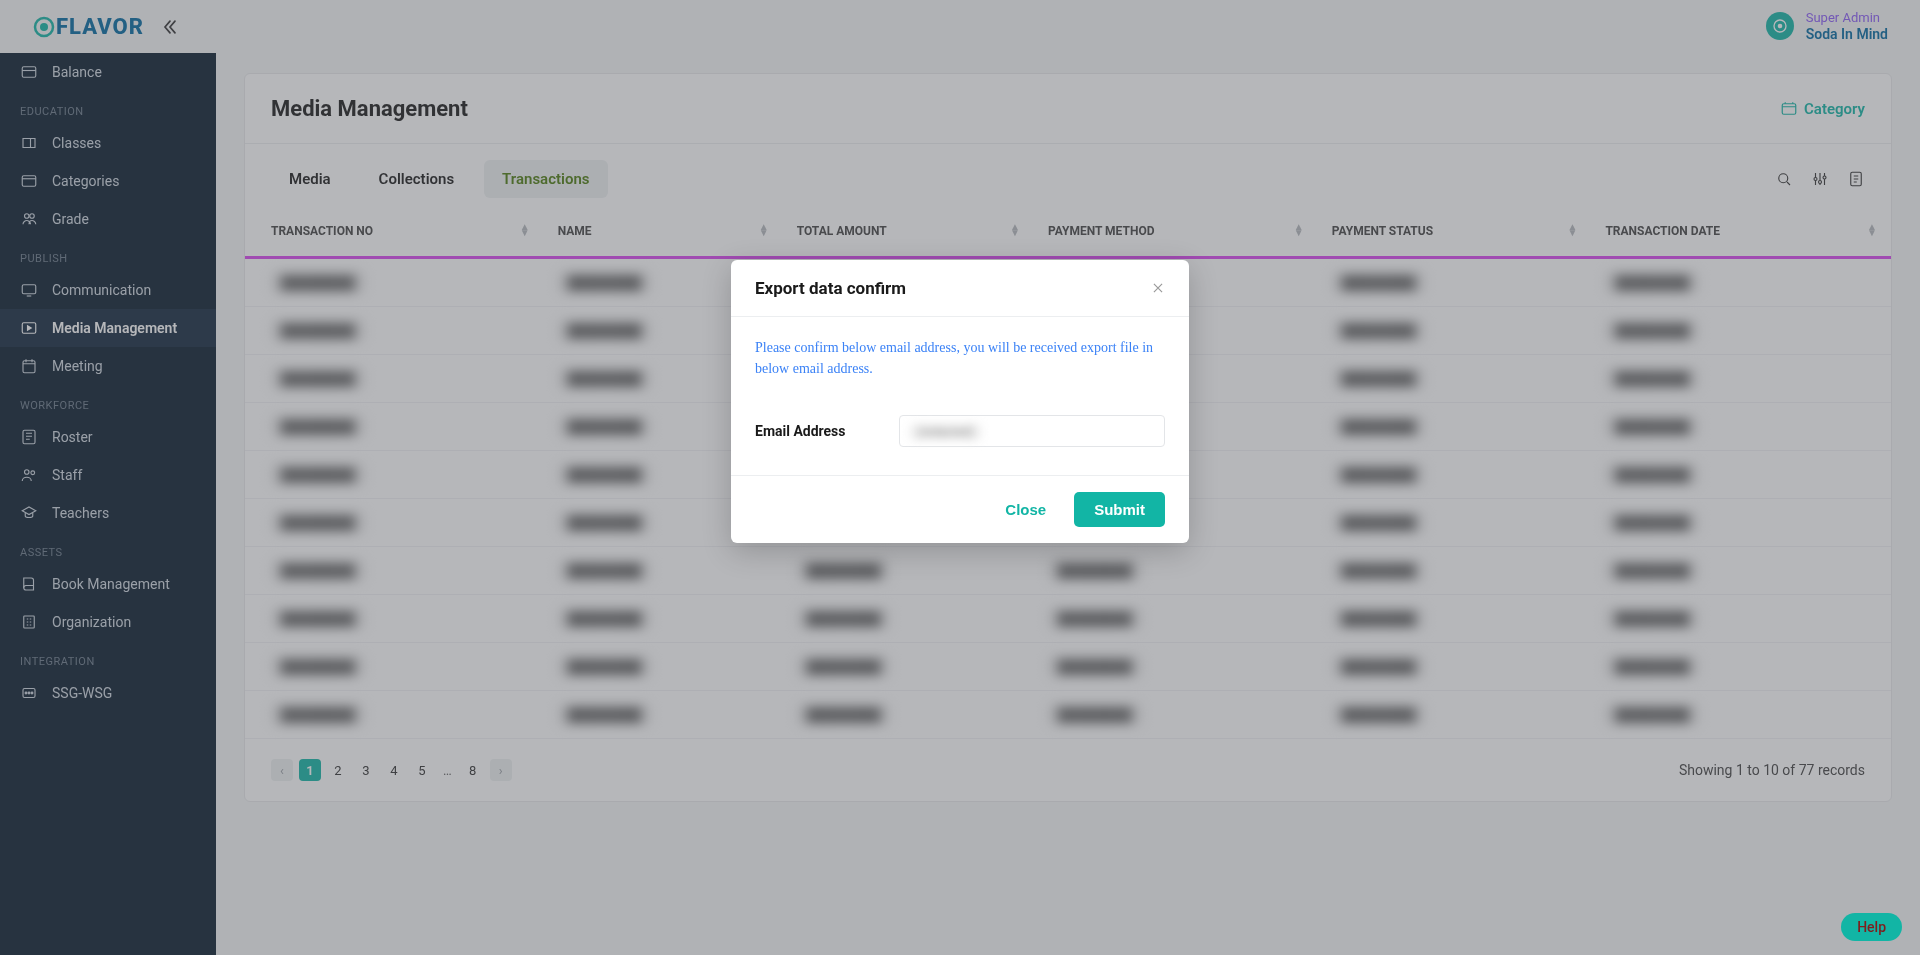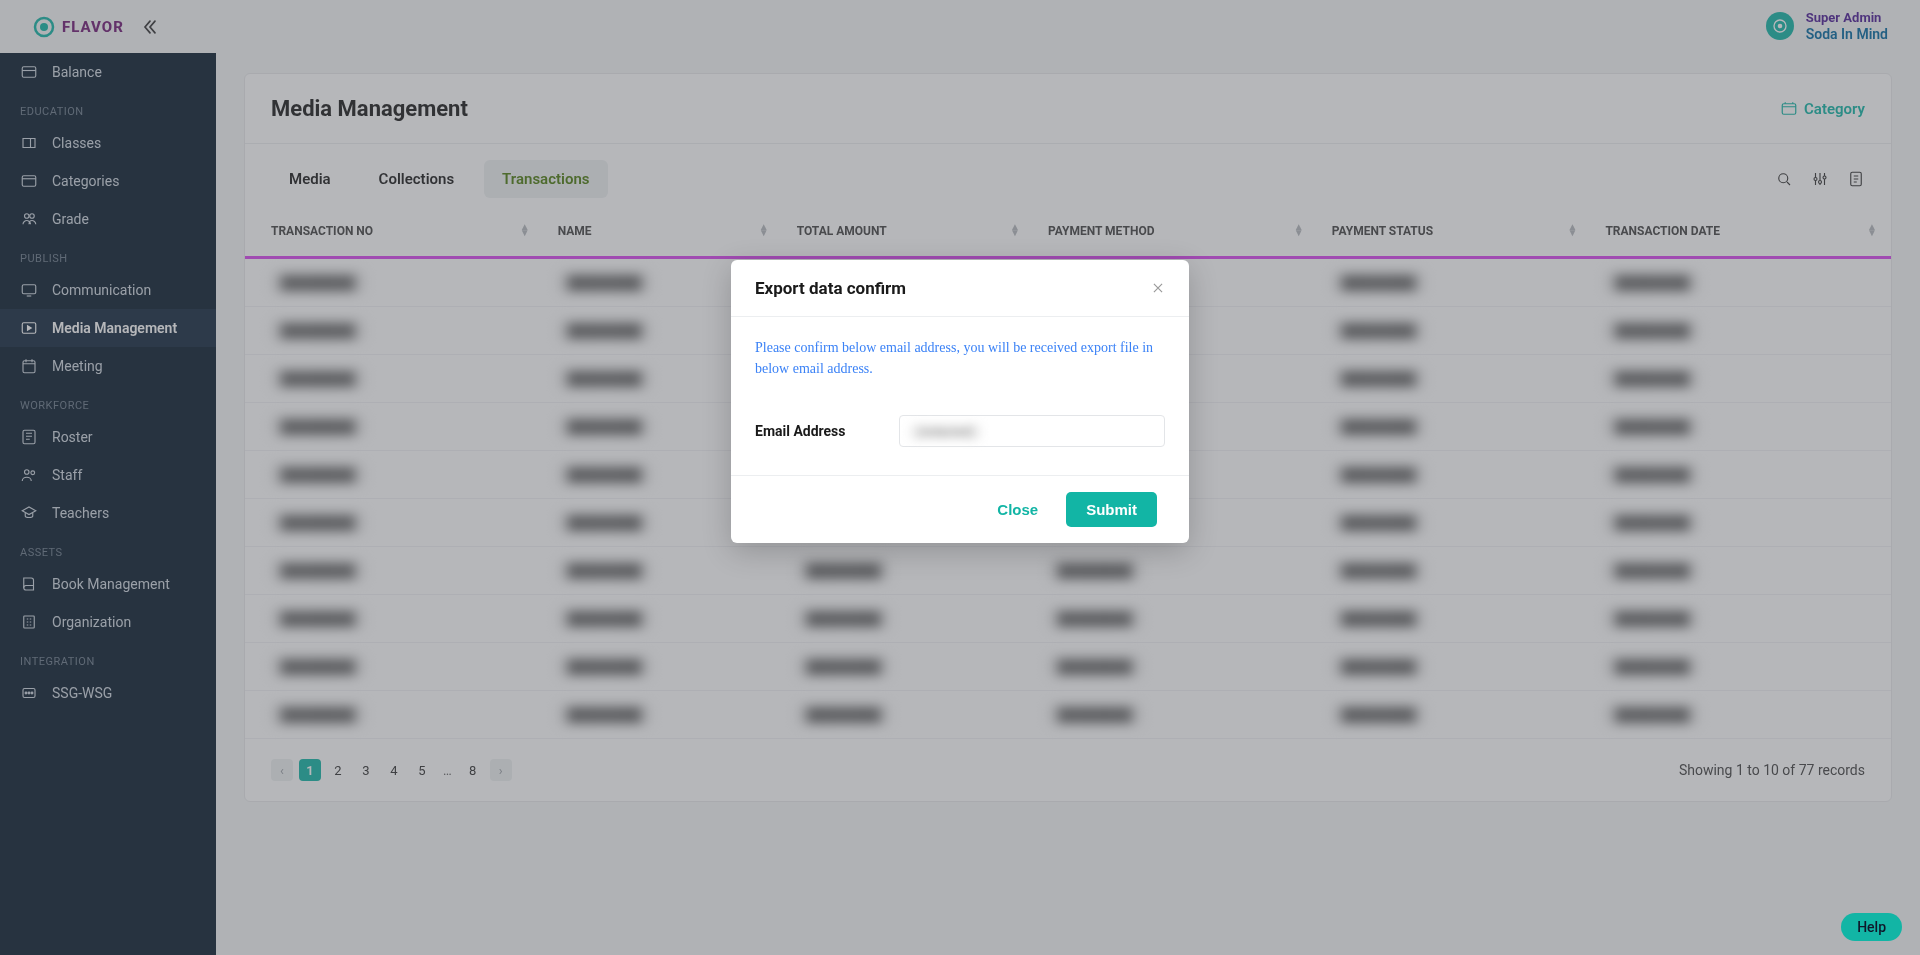--- a/index.html
+++ b/index.html
@@ -1,27 +1,27 @@
 <!DOCTYPE html>
 <html><head>
 <meta charset="utf-8">
 <style>
 * { margin: 0; padding: 0; box-sizing: border-box; }
 body { font-family: -apple-system, BlinkMacSystemFont, "Segoe UI", Roboto, sans-serif; background: #f5f6f7; width: 1920px; height: 955px; overflow: hidden; position: relative; }
 
 
 .topbar { height: 53px; background: #f5f6f7; display: flex; align-items: center; padding: 0 32px 0 32px; justify-content: space-between; }
 .topbar-left { display: flex; align-items: center; gap: 16px; }
-.logo { display: flex; align-items: center; gap: 6px; font-weight: 800; color: #701a75; font-size: 15px; letter-spacing: 1px; }
+.logo { display: flex; align-items: center; font-weight: 800; color: #0369a1; font-size: 22px; letter-spacing: 1px; }
 .logo-mark { width: 24px; height: 24px; }
 .collapse-btn { width: 20px; height: 20px; color: #333; cursor: pointer; }
 .topbar-right { display: flex; align-items: center; gap: 12px; }
 .avatar { width: 28px; height: 28px; border-radius: 50%; background: #12b5a5; display: flex; align-items: center; justify-content: center; }
 .user-info { display: flex; flex-direction: column; line-height: 1.2; }
-.user-role { color: #4c1d95; font-size: 13px; font-weight: 700; }
+.user-role { color: #8b5cf6; font-size: 13px; font-weight: 400; }
 .user-name { color: #0369a1; font-size: 14px; font-weight: 600; text-align: right; }
 
 
 .main { display: flex; height: calc(100% - 53px); }
 
 
 .sidebar { width: 216px; background: #0a1c2e; color: #cfd8e0; overflow-y: auto; padding-bottom: 20px; }
 .sidebar::-webkit-scrollbar { width: 0; }
 .side-item { display: flex; align-items: center; gap: 14px; padding: 10px 20px; font-size: 14px; cursor: pointer; }
 .side-item.active { background: #14293f; color: #fff; font-weight: 600; }
@@ -56,35 +56,35 @@
 
 .table-footer { display: flex; align-items: center; justify-content: space-between; padding: 20px 26px; }
 .pager { display: flex; gap: 6px; align-items: center; }
 .pg { width: 22px; height: 22px; display: inline-flex; align-items: center; justify-content: center; font-size: 13px; border-radius: 4px; cursor: pointer; color: #333; }
 .pg.ctrl { background: #eef1f2; color: #9aa0a5; }
 .pg.active { background: #12b5a5; color: #fff; font-weight: 600; }
 .ellipsis { color: #666; font-size: 13px; padding: 0 4px; }
 .records { color: #444; font-size: 14px; }
 
 
-.help-btn { position: fixed; bottom: 14px; right: 18px; background: #12b5a5; color: #0f172a; font-size: 14px; font-weight: 500; padding: 6px 16px; border-radius: 16px; cursor: pointer; z-index: 50; margin-top: 12px; }
+.help-btn { position: fixed; bottom: 14px; right: 18px; background: #12b5a5; color: #7f1d1d; font-size: 14px; font-weight: 500; padding: 6px 16px; border-radius: 16px; cursor: pointer; z-index: 50; margin-top: 12px; }
 
 
 .overlay { position: absolute; inset: 0; background: rgba(80,84,90,0.42); display: flex; align-items: flex-start; justify-content: center; padding-top: 260px; z-index: 40; }
 .modal { background: #fff; width: 458px; border-radius: 6px; box-shadow: 0 8px 30px rgba(0,0,0,0.2); }
 .modal-header { display: flex; justify-content: space-between; align-items: center; padding: 18px 24px; border-bottom: 1px solid #eceef0; }
 .modal-title { font-size: 17px; font-weight: 700; color: #1a1a1a; }
 .modal-close { width: 14px; height: 14px; color: #999; cursor: pointer; }
 .modal-body { padding: 20px 24px 28px; font-size: 14px; color: #222; border-bottom: 1px solid #eceef0;}
 .modal-body p { margin-bottom: 36px; line-height: 1.5; color: #3b82f6; font-family: Liberation Serif, serif;}
 .field-row { display: flex; align-items: center; gap: 24px; }
 .field-label { font-size: 14px; font-weight: 700; color: #1a1a1a; width: 120px;}
 .field-input { flex: 1; border: 1px solid #e3e5e8; border-radius: 4px; padding: 7px 10px; font-size: 14px; }
 .field-input .blur-inline { filter: blur(5px); color: #888; background:#eee; padding: 1px 8px; border-radius:3px; font-size:12px;}
-.modal-footer { display: flex; justify-content: flex-end; gap: 16px; padding: 16px 32px; align-items: center;}
+.modal-footer { display: flex; justify-content: flex-end; gap: 16px; padding: 16px 24px; align-items: center;}
 .btn-close { color: #12b5a5; font-weight: 600; font-size: 15px; background: none; border: none; cursor: pointer; padding: 8px 12px;}
 .btn-submit { background: #12b5a5; color: #fff; font-weight: 600; font-size: 15px; border: none; border-radius: 5px; padding: 9px 20px; cursor: pointer;}
 </style>
 </head>
 <body>
 
 <div class="topbar">
   <div class="topbar-left">
     <div class="logo">
       <svg class="logo-mark" viewBox="0 0 24 24">

